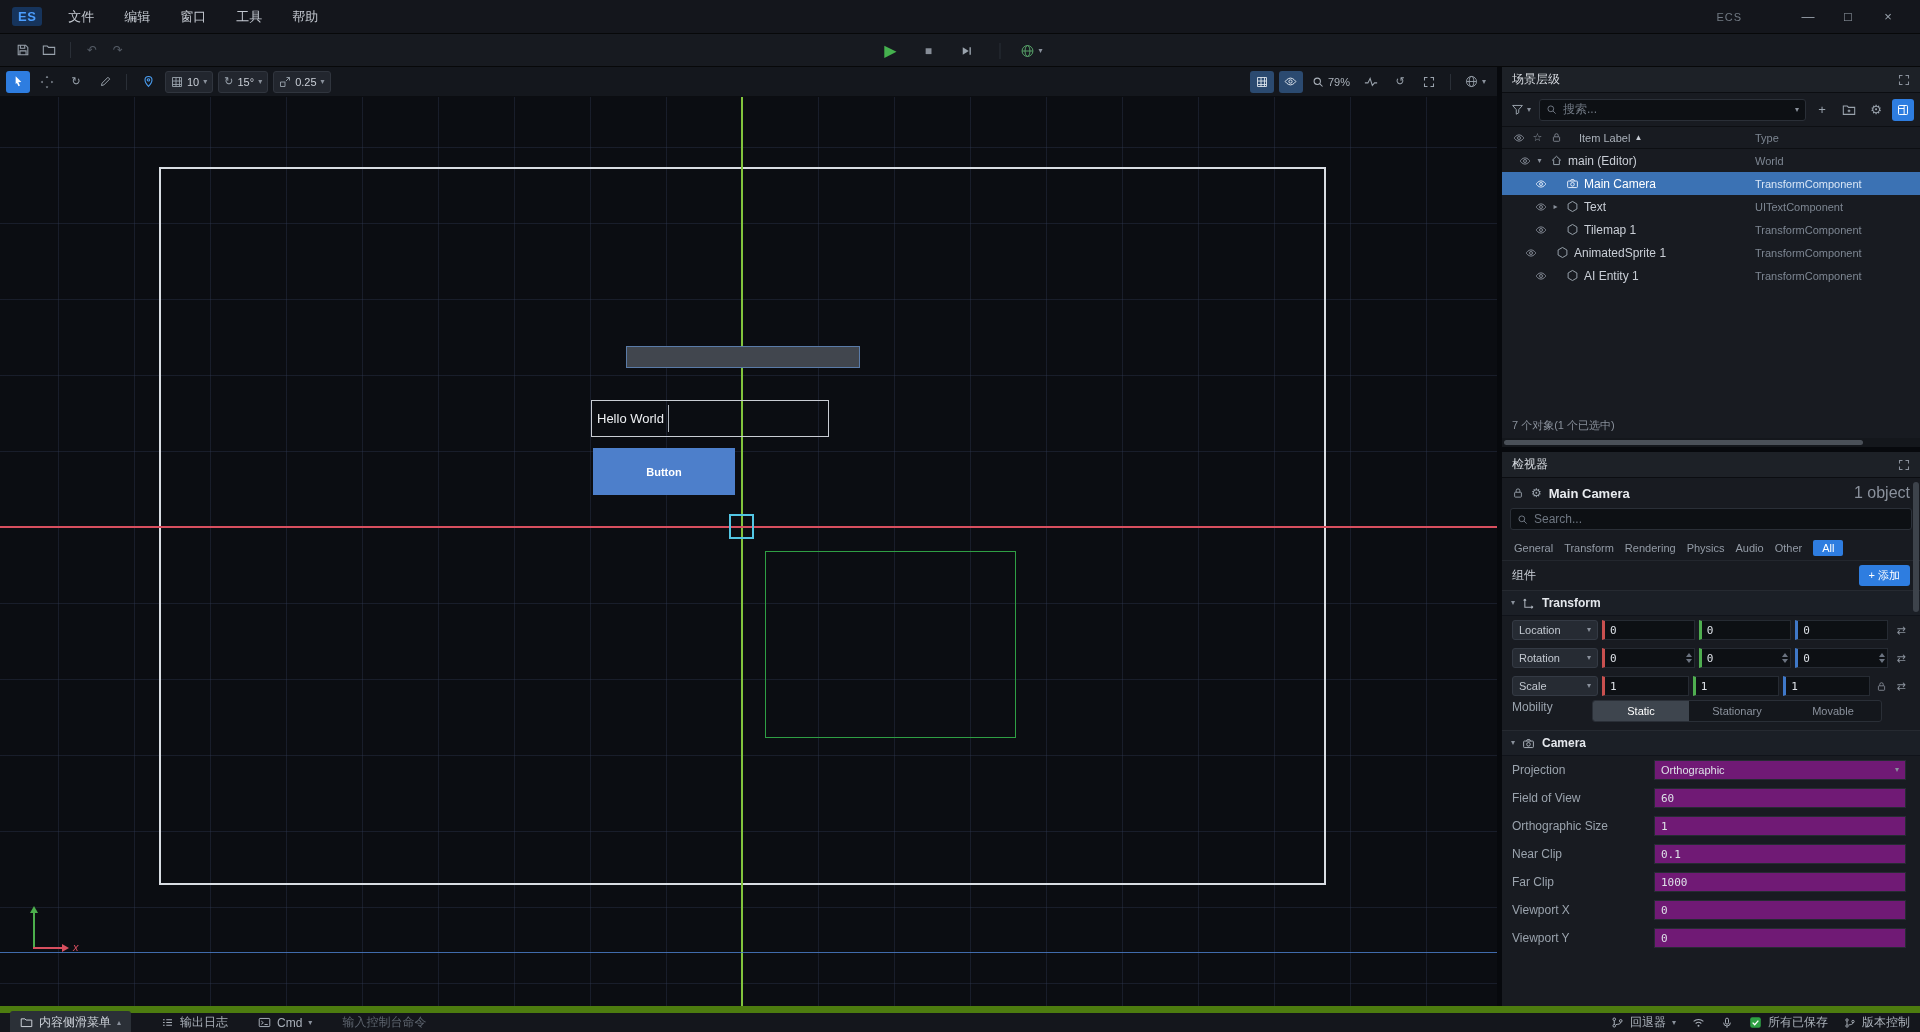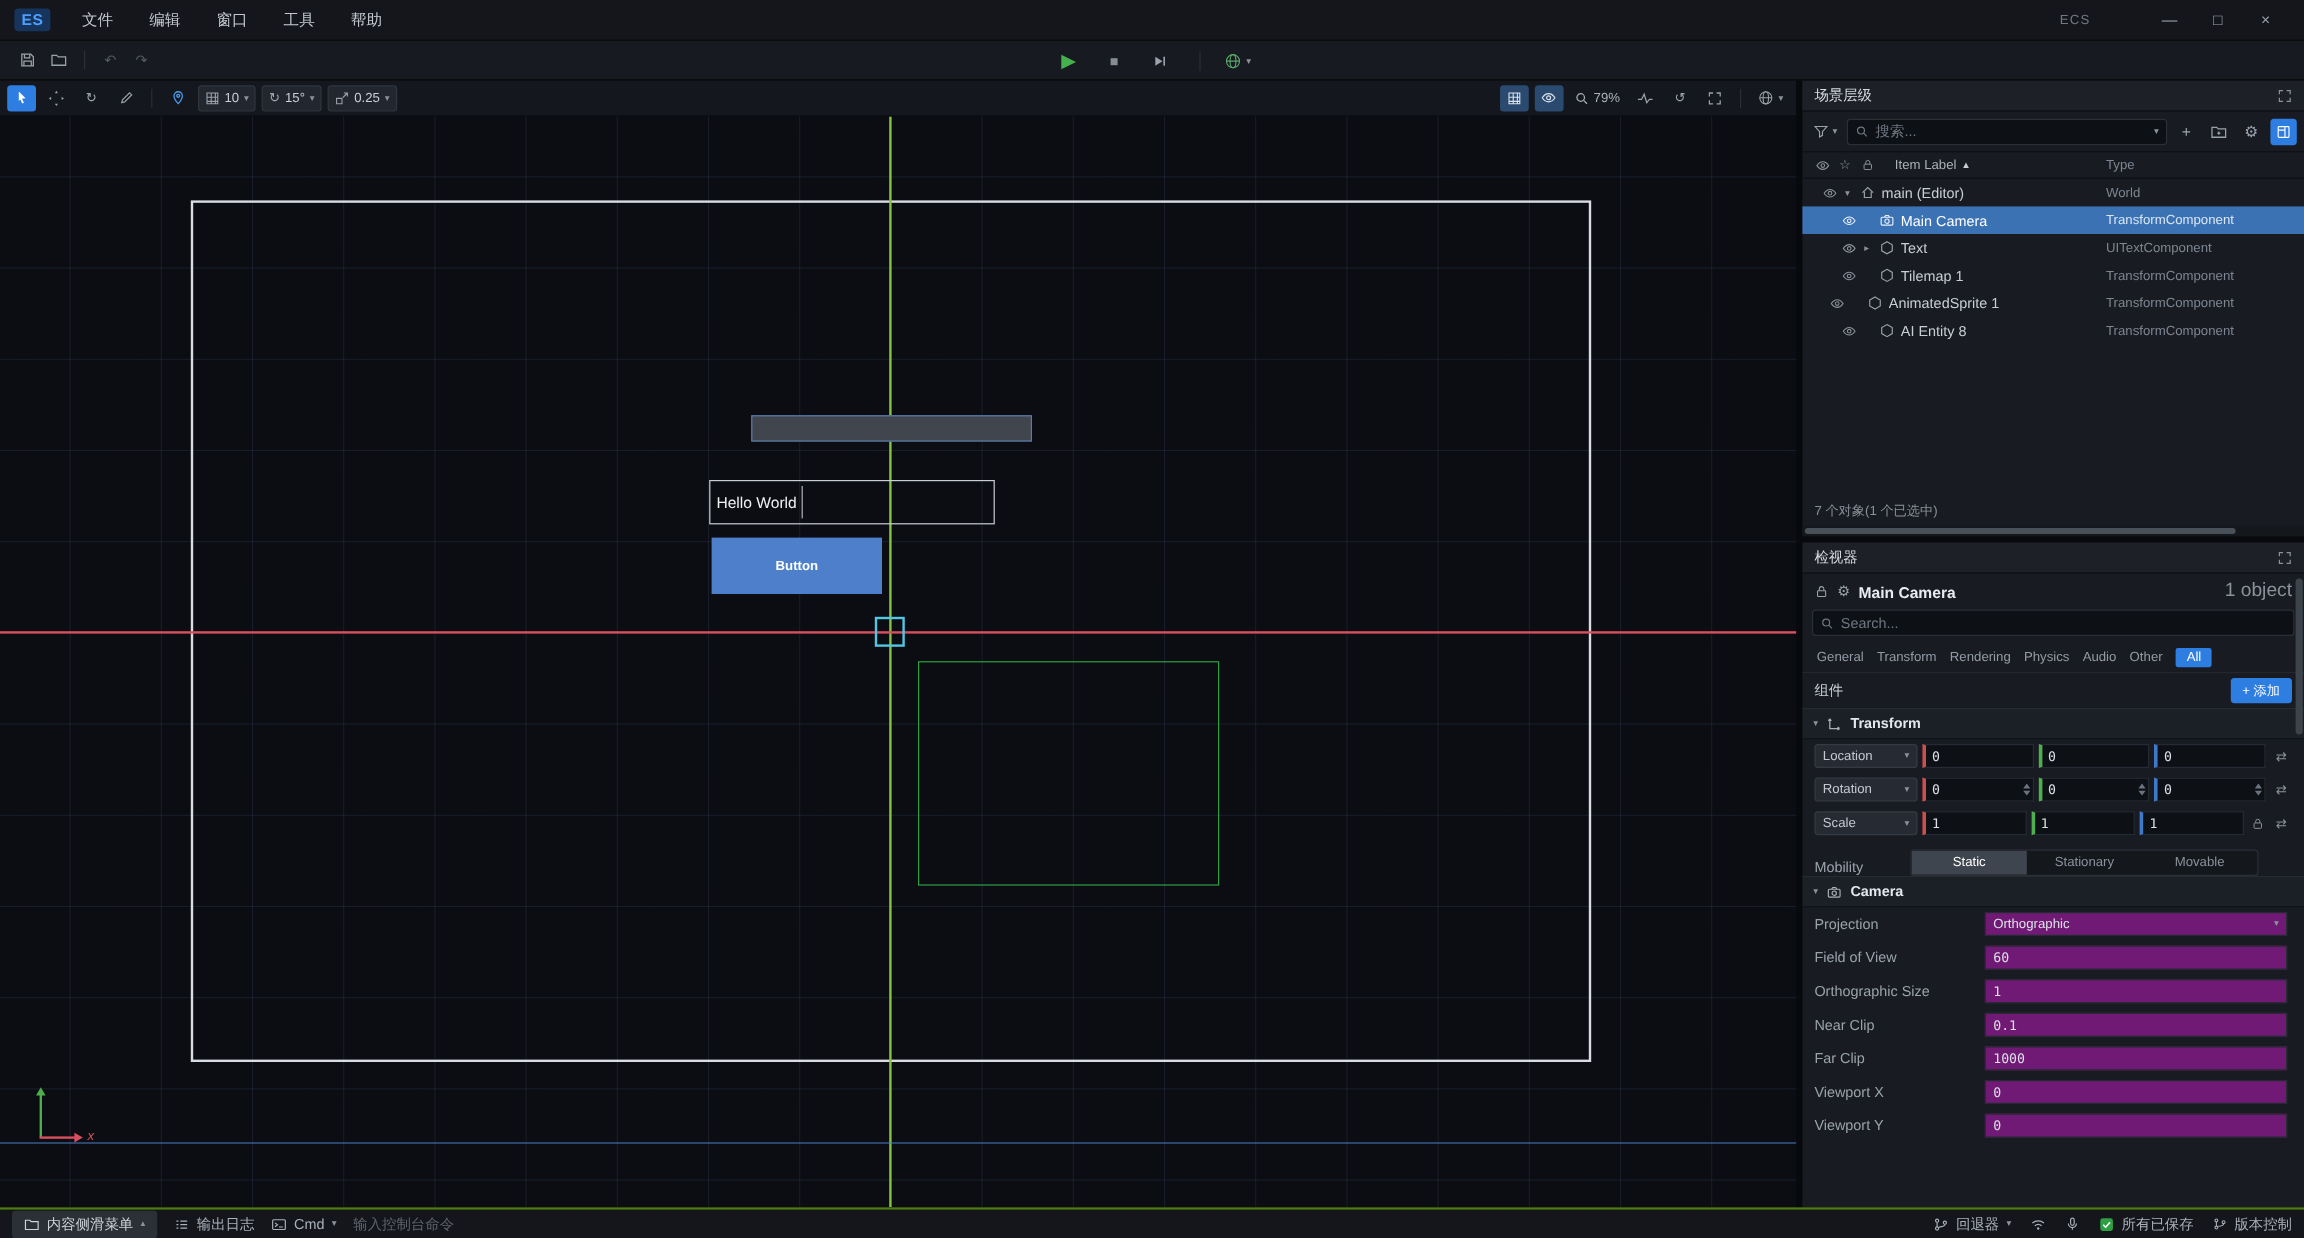--- a/index.html
+++ b/index.html
@@ -110,34 +110,34 @@
 .num{flex:1;height:20px;background:#0d1014;border:1px solid #262b33;border-left:3px solid #888;display:flex;align-items:center;padding:0 5px;font-family:"DejaVu Sans Mono",monospace;font-size:11px;color:#dde1e7;position:relative;min-width:0}
 .num.x{border-left-color:#c8504f}
 .num.y{border-left-color:#4fae50}
 .num.z{border-left-color:#3f78c8}
 .stepper{position:absolute;right:2px;top:4px;display:flex;flex-direction:column;gap:2px}
 .stepper i{display:block;width:0;height:0;border-left:3px solid transparent;border-right:3px solid transparent}
 .stepper .up{border-bottom:4px solid #6b7380}
 .stepper .dn{border-top:4px solid #6b7380}
 .rowic{width:18px;text-align:center;color:#8a919c;font-size:11px}
 .lockic{width:14px;display:flex;justify-content:center;color:#8a919c}
-.mobrow{height:30px;display:flex;align-items:flex-end;padding:0 10px;flex:0 0 auto}
+.mobrow{height:30px;display:flex;align-items:flex-start;padding:0 10px;flex:0 0 auto}
 .plabel{color:#9aa3ad;font-size:12px}
 .mobrow .plabel{flex:0 0 80px}
 .seg{flex:1;display:flex;background:#14171c;border:1px solid #2a2f37;border-radius:3px;overflow:hidden;height:22px;margin-right:28px}
 .segbtn{flex:1;display:flex;align-items:center;justify-content:center;font-size:11px;color:#8a919c}
 .segbtn.active{background:#3e454e;color:#fff}
 .proprow{height:28px;display:flex;align-items:center;padding-left:10px;position:relative;flex:0 0 auto}
 .prop-ctl{position:absolute;left:152px;right:14px;height:20px;background:#701a75;border:1px solid #262b33;display:flex;align-items:center;padding:0 6px;font-family:"DejaVu Sans Mono",monospace;font-size:11px;color:#dde1e7}
 .prop-ctl.select{font-family:inherit;justify-content:space-between}
 .vscroll{position:absolute;right:1px;top:30px;bottom:4px;width:6px}
 .vscroll .thumb{position:absolute;top:0;width:6px;height:130px;background:#3d434b;border-radius:3px}
 
 
-.sbar{height:26px;background:#14161c;border-top:2px solid #4d7c0f;display:flex;align-items:center;gap:14px;padding:0 10px;font-size:12px;color:#aab1ba}
+.sbar{height:26px;background:#14161c;border-top:7px solid #4d7c0f;display:flex;align-items:center;gap:30px;padding:0 10px;font-size:12px;color:#aab1ba}
 .sbtn{display:flex;align-items:center;gap:6px;white-space:nowrap}
 .sbtn.raised{background:#2b3037;border-radius:3px;padding:3px 10px;color:#ced3da}
 .sconsole{color:#5d646e}
 .sbar-right{margin-left:auto;display:flex;align-items:center;gap:16px}
 </style>
 </head>
 <body>
 
 <header class="tbar">
   <span class="logo">ES</span>
@@ -458,21 +458,21 @@
                 <path d="M1.5 8S4.3 3.8 8 3.8 14.5 8 14.5 8 11.7 12.2 8 12.2 1.5 8 1.5 8z"></path>
                 <circle cx="8" cy="8" r="2"></circle>
               </svg>
             </span>
           <span class="caretc"></span>
           <span class="ticon">
               <svg width="13" height="13" viewBox="0 0 16 16" fill="none" stroke="currentColor" stroke-width="1.2">
                 <path d="M8 1.8 13.4 4.9v6.2L8 14.2 2.6 11.1V4.9z"></path>
               </svg>
             </span>
-          <span class="tlabel">AI Entity 8</span>
+          <span class="tlabel">AI Entity 1</span>
           <span class="ttype">TransformComponent</span>
         </div>
       </div>
       <div class="grow"></div>
       <div class="hfoot">7 个对象(1 个已选中)</div>
       <div class="hscroll">
           <div class="thumb"></div>
         </div>
     </section>
 

